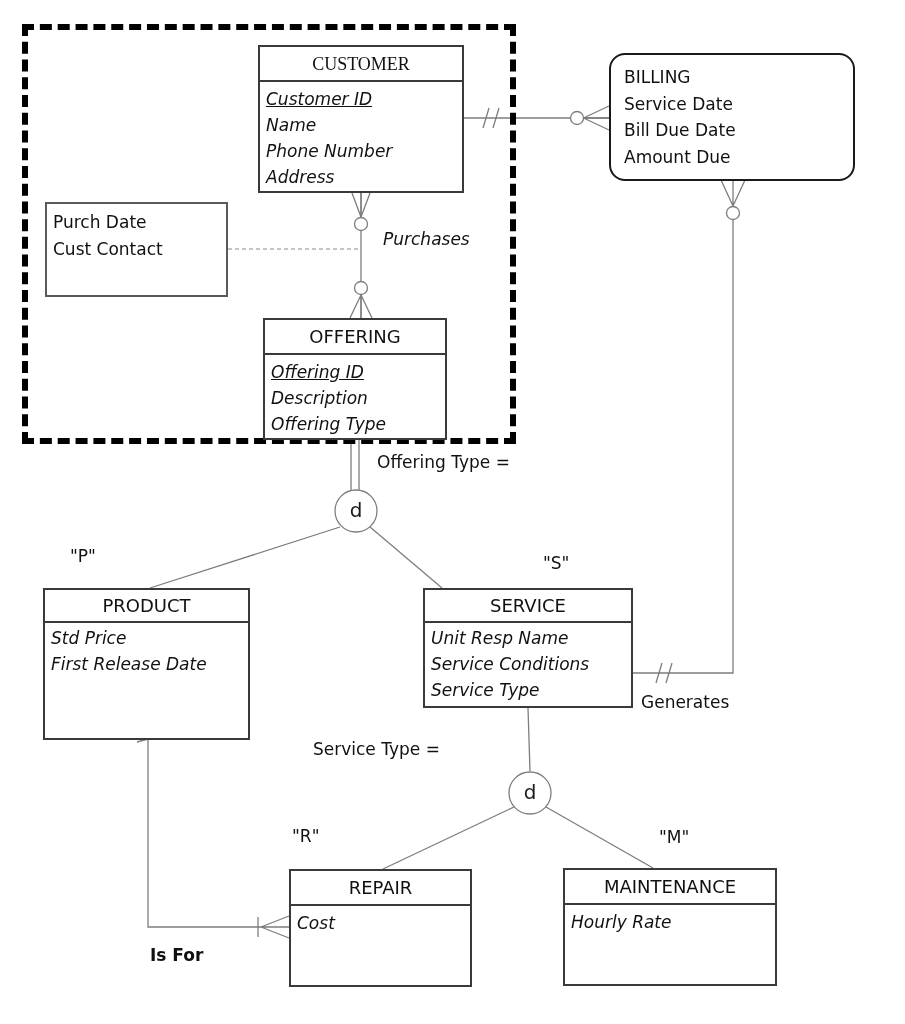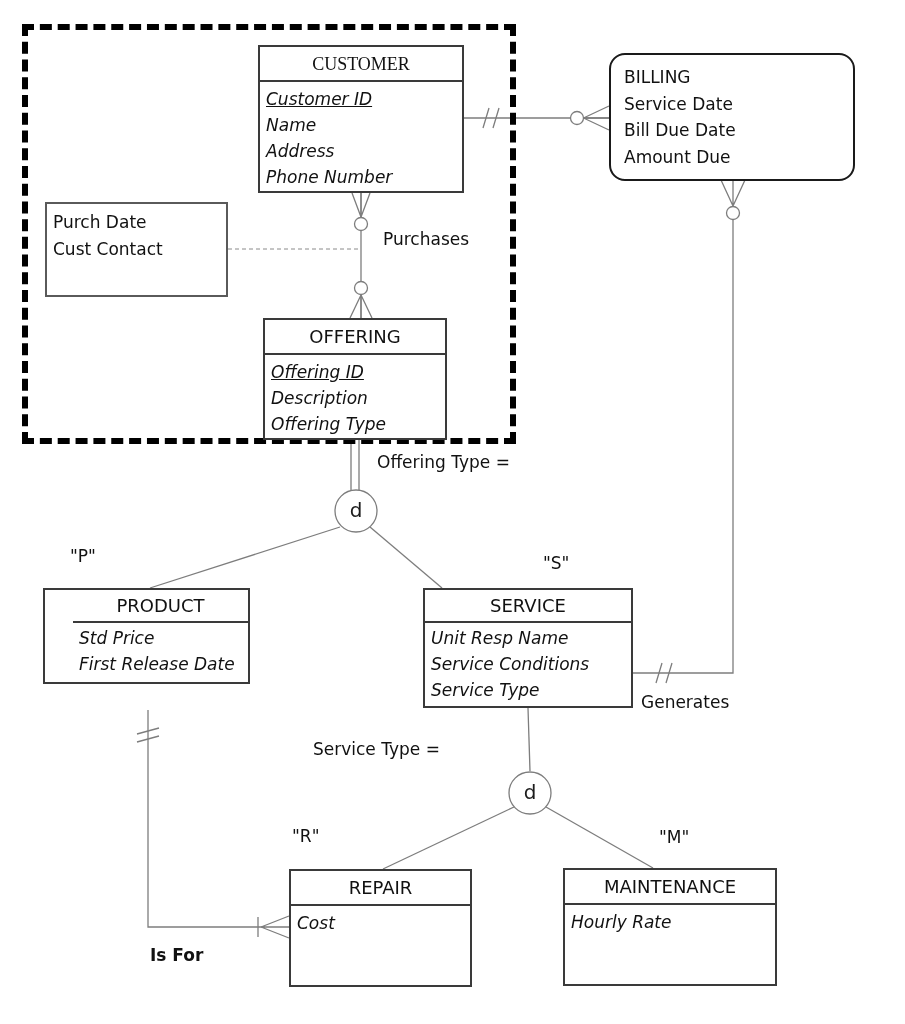--- a/index.html
+++ b/index.html
@@ -93,22 +93,22 @@
     </g>
   </svg>
 
   <div class="dashed-boundary"></div>
 
   <div class="entity" style="left:258px;top:45px;width:206px;height:148px;">
     <div class="hdr" style="height:33px;font-family:Liberation Serif, serif;">CUSTOMER</div>
     <div class="body">
       <div class="attr pk">Customer ID</div>
       <div class="attr">Name</div>
+      <div class="attr">Phone Number</div>
       <div class="attr">Address</div>
-      <div class="attr">Phone Number</div>
     </div>
   </div>
 
   <div class="rounded-entity" style="left:609px;top:53px;width:246px;height:128px;">
     <div class="attr">BILLING</div>
     <div class="attr">Service Date</div>
     <div class="attr">Bill Due Date</div>
     <div class="attr">Amount Due</div>
   </div>
 
@@ -119,21 +119,21 @@
 
   <div class="entity" style="left:263px;top:318px;width:184px;height:122px;">
     <div class="hdr" style="height:33px;">OFFERING</div>
     <div class="body">
       <div class="attr pk">Offering ID</div>
       <div class="attr">Description</div>
       <div class="attr">Offering Type</div>
     </div>
   </div>
 
-  <div class="entity" style="left:43px;top:588px;width:207px;height:96px;padding-left:28px;">
+  <div class="entity" style="left:43px;top:588px;width:207px;height:152px;">
     <div class="hdr" style="height:31px;">PRODUCT</div>
     <div class="body" style="padding-top:2px;">
       <div class="attr">Std Price</div>
       <div class="attr">First Release Date</div>
     </div>
   </div>
 
   <div class="entity" style="left:423px;top:588px;width:210px;height:120px;">
     <div class="hdr" style="height:31px;">SERVICE</div>
     <div class="body" style="padding-top:2px;">
@@ -150,21 +150,21 @@
     </div>
   </div>
 
   <div class="entity" style="left:563px;top:868px;width:214px;height:118px;">
     <div class="hdr" style="height:33px;">MAINTENANCE</div>
     <div class="body">
       <div class="attr">Hourly Rate</div>
     </div>
   </div>
 
-  <div class="lbl" style="left:383px;top:229px;">Purchases</div>
+  <div class="lbl" style="left:383px;top:229px;font-style:italic;">Purchases</div>
   <div class="lbl" style="left:377px;top:452px;">Offering Type =</div>
   <div class="lbl" style="left:313px;top:739px;">Service Type =</div>
   <div class="lbl" style="left:641px;top:692px;">Generates</div>
   <div class="lbl" style="left:150px;top:945px;font-weight:bold;">Is For</div>
   <div class="lbl" style="left:70px;top:546px;">"P"</div>
   <div class="lbl" style="left:543px;top:553px;">"S"</div>
   <div class="lbl" style="left:292px;top:826px;">"R"</div>
   <div class="lbl" style="left:659px;top:827px;">"M"</div>
 
   <div class="d-letter" style="left:335px;top:498px;">d</div>

